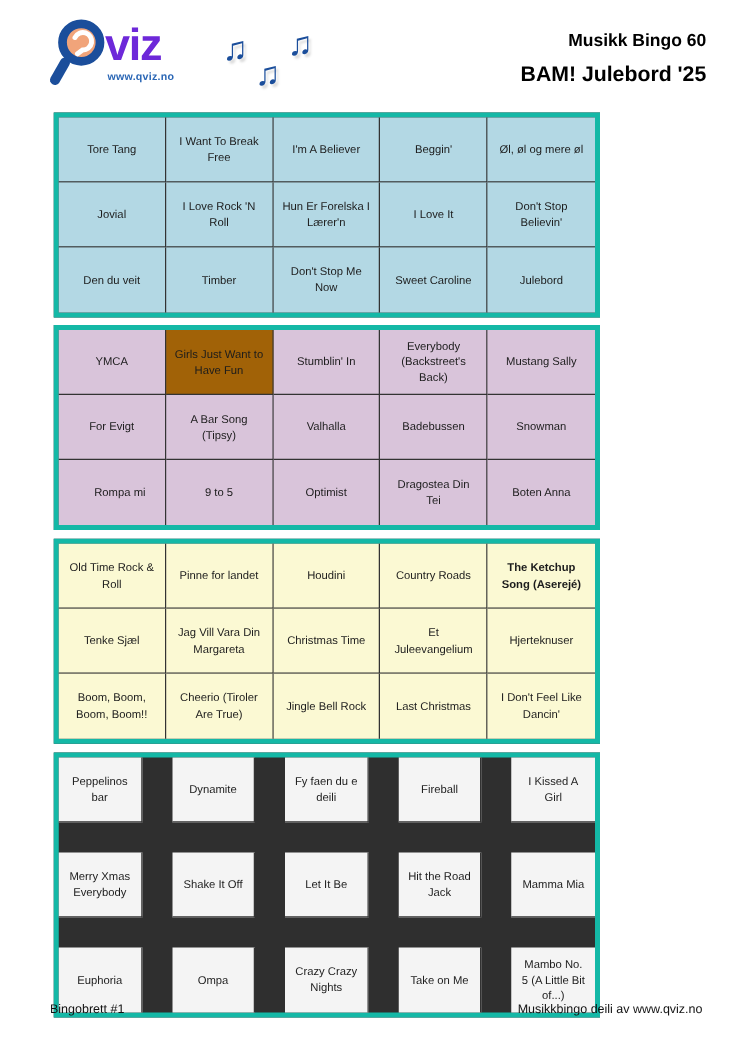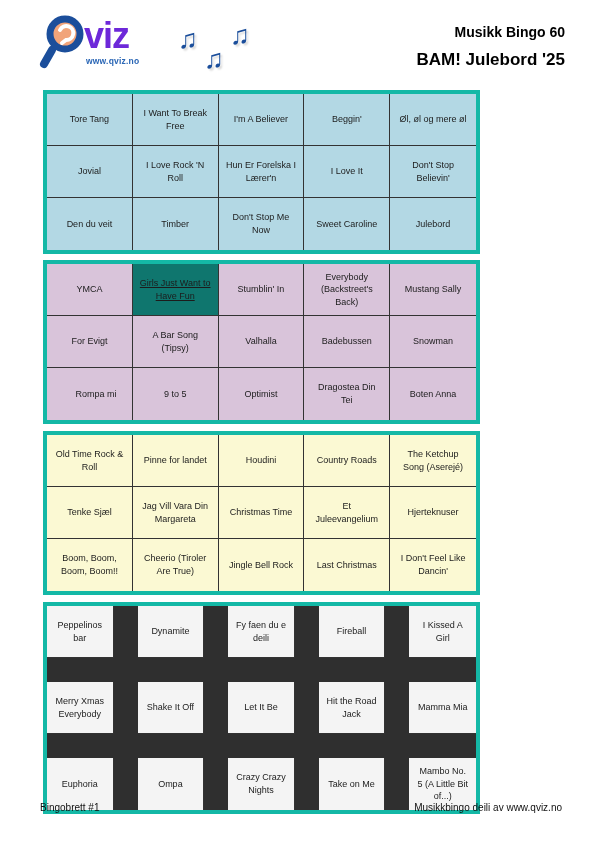--- a/index.html
+++ b/index.html
@@ -79,41 +79,41 @@
       <div class="cell" style="background: rgb(179, 216, 228);">I Love It</div>
       <div class="cell" style="background: rgb(179, 216, 228);">Don't Stop Believin'</div>
       <div class="cell" style="background: rgb(179, 216, 228);">Den du veit</div>
       <div class="cell" style="background: rgb(179, 216, 228);">Timber</div>
       <div class="cell" style="background: rgb(179, 216, 228);">Don't Stop Me Now</div>
       <div class="cell" style="background: rgb(179, 216, 228);">Sweet Caroline</div>
       <div class="cell" style="background: rgb(179, 216, 228);">Julebord</div>
     </div>
   <div class="board b1">
       <div class="cell" style="background: rgb(217, 196, 218);">YMCA</div>
-      <div class="cell" style="background: #0f766e; text-decoration: underline;">Girls Just Want to Have Fun</div>
+      <div class="cell" style="background: #a16207;">Girls Just Want to Have Fun</div>
       <div class="cell" style="background: rgb(217, 196, 218);">Stumblin' In</div>
       <div class="cell" style="background: rgb(217, 196, 218);">Everybody (Backstreet's Back)</div>
       <div class="cell" style="background: rgb(217, 196, 218);">Mustang Sally</div>
       <div class="cell" style="background: rgb(217, 196, 218);">For Evigt</div>
       <div class="cell" style="background: rgb(217, 196, 218);">A Bar Song (Tipsy)</div>
       <div class="cell" style="background: rgb(217, 196, 218);">Valhalla</div>
       <div class="cell" style="background: rgb(217, 196, 218);">Badebussen</div>
       <div class="cell" style="background: rgb(217, 196, 218);">Snowman</div>
       <div class="cell" style="background: rgb(217, 196, 218); padding-left: 20px;">Rompa mi</div>
       <div class="cell" style="background: rgb(217, 196, 218);">9 to 5</div>
       <div class="cell" style="background: rgb(217, 196, 218);">Optimist</div>
       <div class="cell" style="background: rgb(217, 196, 218);">Dragostea Din Tei</div>
       <div class="cell" style="background: rgb(217, 196, 218);">Boten Anna</div>
     </div>
   <div class="board b2">
       <div class="cell" style="background: rgb(251, 249, 211);">Old Time Rock &amp; Roll</div>
       <div class="cell" style="background: rgb(251, 249, 211);">Pinne for landet</div>
       <div class="cell" style="background: rgb(251, 249, 211);">Houdini</div>
       <div class="cell" style="background: rgb(251, 249, 211);">Country Roads</div>
-      <div class="cell" style="background: rgb(251, 249, 211);">The Ketchup Song (Aserejé)</div>
+      <div class="cell" style="background: rgb(251, 249, 211); font-weight: bold;">The Ketchup Song (Aserejé)</div>
       <div class="cell" style="background: rgb(251, 249, 211);">Tenke Sjæl</div>
       <div class="cell" style="background: rgb(251, 249, 211);">Jag Vill Vara Din Margareta</div>
       <div class="cell" style="background: rgb(251, 249, 211);">Christmas Time</div>
       <div class="cell" style="background: rgb(251, 249, 211);">Et Juleevangelium</div>
       <div class="cell" style="background: rgb(251, 249, 211);">Hjerteknuser</div>
       <div class="cell" style="background: rgb(251, 249, 211);">Boom, Boom, Boom, Boom!!</div>
       <div class="cell" style="background: rgb(251, 249, 211);">Cheerio (Tiroler Are True)</div>
       <div class="cell" style="background: rgb(251, 249, 211);">Jingle Bell Rock</div>
       <div class="cell" style="background: rgb(251, 249, 211);">Last Christmas</div>
       <div class="cell" style="background: rgb(251, 249, 211);">I Don't Feel Like Dancin'</div>

